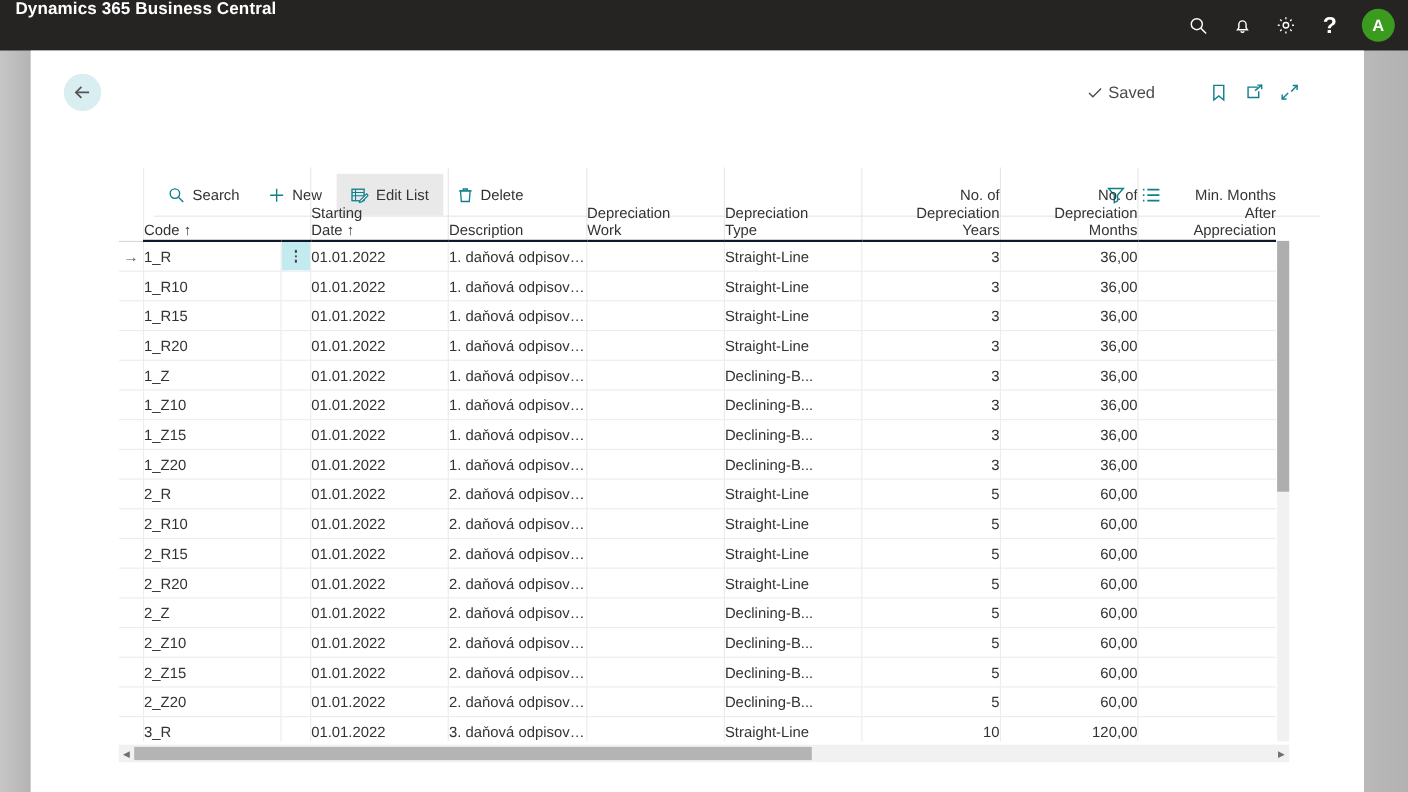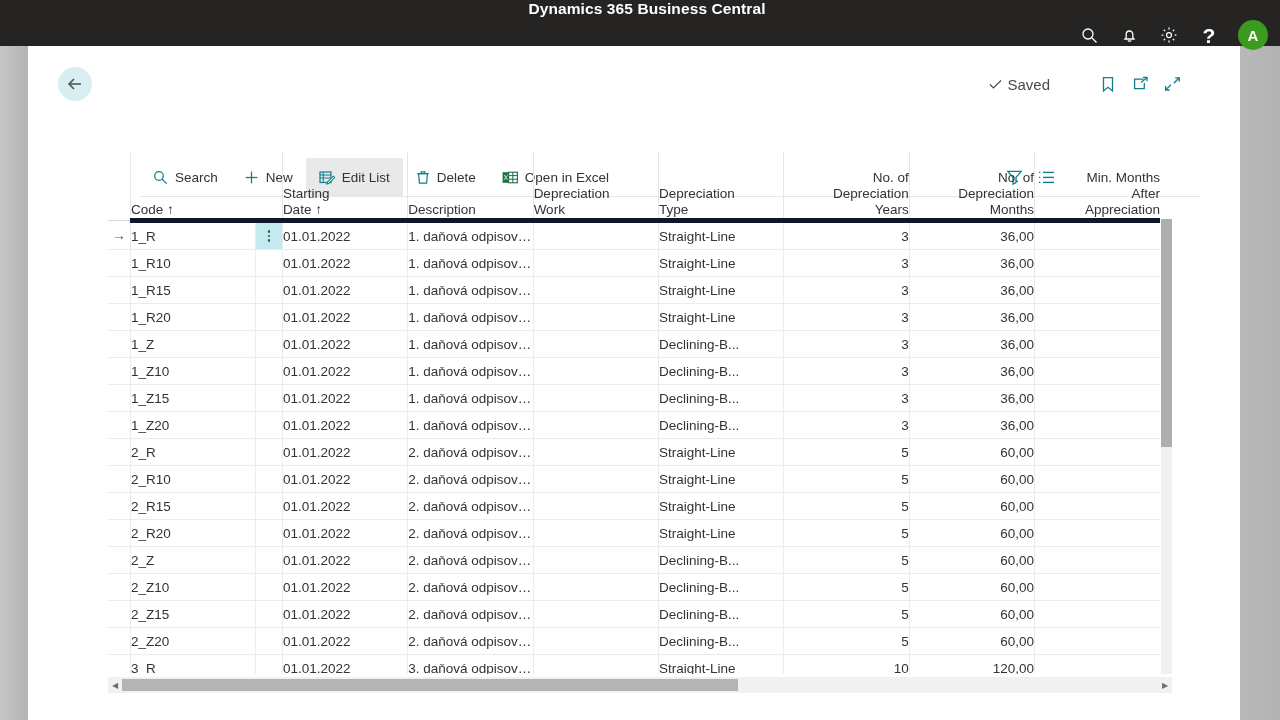--- a/index.html
+++ b/index.html
@@ -18,21 +18,21 @@
   }
   .gutter-right {
     position: absolute; left: 1240px; top: 46px; width: 40px; height: 674px;
     background: linear-gradient(to right, #b9b9b9, #b2b2b2);
   }
 
   
   .topbar {
     position: absolute; left: 0; top: 0; width: 1280px; height: 46px;
     background: #252423; color: #ffffff;
-    display: flex; align-items: center; flex-direction: column;
+    display: flex; 
   }
   .topbar-title {
     margin-left: 14px; font-size: 15.5px; font-weight: bold;
     letter-spacing: .1px; color: #ffffff;
   }
   .topbar-right {
     margin-left: auto; display: flex; align-items: center; gap: 6px;
     margin-right: 12px;
   }
   .tb-icon {
@@ -109,21 +109,21 @@
     width: 1064px; height: 522px; overflow: hidden;
   }
   table.tbl { border-collapse: collapse; table-layout: fixed; width: 1052px; }
   table.tbl th, table.tbl td {
     font-size: 13.5px; color: #333333; padding: 0;
     overflow: hidden; white-space: nowrap; text-overflow: ellipsis;
   }
   thead th {
     height: 66px; vertical-align: bottom; padding-bottom: 6px;
     font-weight: normal; color: #4a5b66; font-size: 13px; line-height: 16px;
-    border-bottom: 5px solid #0f172a;
+    border-bottom: 2px solid #0f172a;
   }
   thead th.vline { border-left: 1px solid #e6e6e6; }
   tbody td {
     height: 26px; border-bottom: 1px solid #ececec;
     border-right: 1px solid #ececec; padding: 0 8px;
     vertical-align: middle;
   }
   tbody tr:first-child td { border-top: 1px solid #ececec; }
   td.c-arrow, th.c-arrow {
     width: 22px; padding: 0; text-align: center;
@@ -277,31 +277,20 @@
 
       <div class="tbtn">
         <svg width="14" height="15" viewBox="0 0 14 15" fill="none" stroke="#0f7f8c" stroke-width="1.2">
           <path d="M2.6 3.6h8.8l-.8 9.6H3.4z"></path>
             <line x1="1.2" y1="3.6" x2="12.8" y2="3.6"></line>
           <path d="M5.2 3.6V1.8h3.6v1.8"></path>
         </svg>
         <span>Delete</span>
       </div>
 
-      <div class="tbtn">
-        <svg width="16" height="15" viewBox="0 0 16 15">
-          <rect x="0.6" y="2.2" width="6" height="10.6" fill="#1d7044"></rect>
-          <rect x="6.6" y="2.2" width="8.8" height="10.6" fill="none" stroke="#1d7044" stroke-width="1.1"></rect>
-          <line x1="6.6" y1="5.6" x2="15.4" y2="5.6" stroke="#1d7044" stroke-width="1"></line>
-          <line x1="6.6" y1="9.2" x2="15.4" y2="9.2" stroke="#1d7044" stroke-width="1"></line>
-          <line x1="10.8" y1="2.2" x2="10.8" y2="12.8" stroke="#1d7044" stroke-width="1"></line>
-          <text x="1.4" y="10.4" font-size="7" fill="#ffffff" font-family="Liberation Sans, sans-serif">X</text>
-        </svg>
-        <span>Open in Excel</span>
-      </div>
 
       <div class="toolbar-right">
         <div class="tr-icon">
           <svg width="17" height="17" viewBox="0 0 17 17" fill="none" stroke="currentColor" stroke-width="1.3">
             <path d="M1.8 2.4h13.4l-5.2 6v5.2l-3 1.6V8.4z"></path>
           </svg>
         </div>
         <div class="tr-icon">
           <svg width="17" height="15" viewBox="0 0 17 15" stroke="currentColor" stroke-width="1.4">
             <line x1="1" y1="2.4" x2="2.4" y2="2.4"></line>

